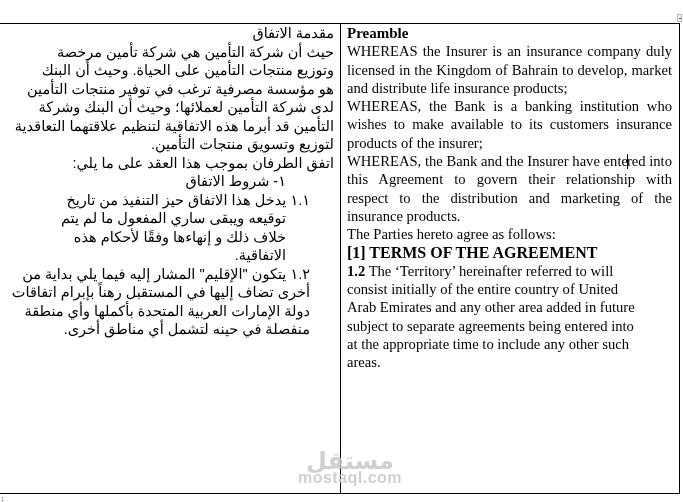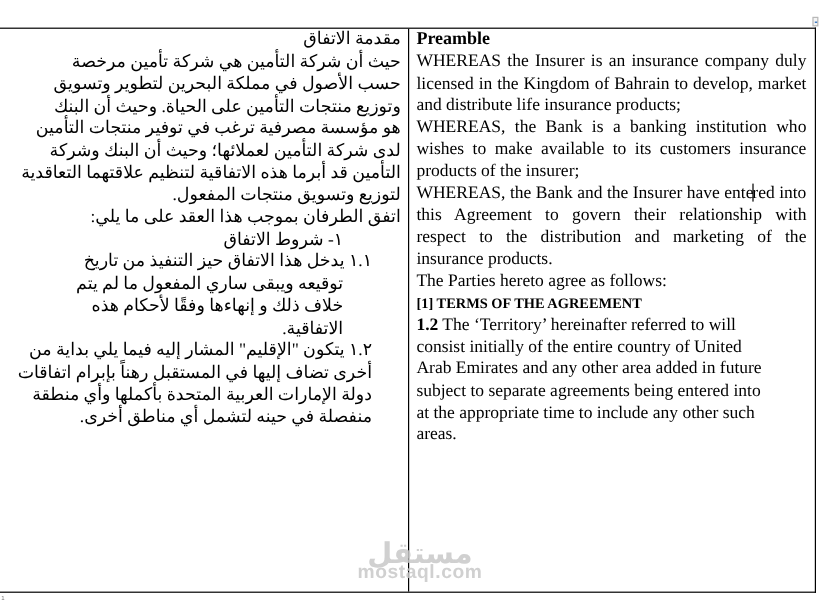--- a/index.html
+++ b/index.html
@@ -6,62 +6,61 @@
   body { width: 683px; height: 502px; position: relative; overflow: hidden; }
   .table-wrap {
     position: absolute; left: 0; top: 23px; width: 680px; height: 471px;
     border-top: 1px solid #000; border-bottom: 1px solid #000; border-right: 1px solid #000;
     box-sizing: border-box;
   }
   .col-divider { position: absolute; left: 340px; top: 0; bottom: 0; width: 1px; background: #000; }
   .cell-ar {
     position: absolute; left: 6px; top: 0; width: 328px;
     direction: rtl; text-align: right;
-    font-family: Liberation Serif, serif; font-size: 14.5px; line-height: 18.5px; color: #000;
+    font-family: Liberation Sans, sans-serif; font-size: 14.5px; line-height: 18.5px; color: #000;
   }
   .cell-en {
     position: absolute; left: 347px; top: 0; width: 325px;
     font-family: "Liberation Serif", serif; font-size: 14.6px; line-height: 18.3px; color: #000;
     text-align: justify;
   }
   .cell-en p, .cell-ar p { margin: 0; }
   .bold { font-weight: bold; text-align: right; }
   .ind1 { padding-right: 48px; }
   .ind2 { padding-right: 24px; }
   .justify p { text-align: justify; text-align-last: right; }
   .just-en { text-align: justify; text-align-last: left; }
   .ragged { text-align: left; }
   .title-en { font-size: 15px; font-weight: bold; }
-  .heading-en { font-size: 12px; font-weight: bold; }
+  .heading-en { font-size: 16px; font-weight: bold; }
   .cursor { display: inline-block; width: 1px; height: 15px; background: #000; vertical-align: -3px; margin: 0 -1px; }
   .handle { position: absolute; left: 677px; top: 14px; width: 5px; height: 8px; border: 1px solid #b8b8b8; background: #f4f4f4; box-sizing: border-box; }
   .handle::after { content: ""; position: absolute; left: 1px; top: 3px; width: 2px; height: 1px; background: #1a5fb4; }
   .page-mark { position: absolute; left: 1px; top: 496px; font-family: "Liberation Sans", sans-serif; font-size: 5px; color: #777; }
   .watermark { position: absolute; left: 295px; top: 450px; width: 110px; text-align: center; color: #c8c8c8; opacity: 0.85; pointer-events: none; }
   .wm-ar { font-family: "DejaVu Sans", sans-serif; font-size: 24px; font-weight: bold; line-height: 22px; direction: rtl; }
   .wm-en { font-family: "Liberation Sans", sans-serif; font-size: 16px; font-weight: bold; line-height: 12px; letter-spacing: 0.5px; }
 </style>
 </head>
 <body>
 
 <div class="handle"></div>
 
 <div class="table-wrap">
   <div class="col-divider"></div>
 
   <div class="cell-ar">
     <p>مقدمة الاتفاق</p>
     <div class="justify">
       <p>حيث أن شركة التأمين هي شركة تأمين مرخصة</p>
-      <p>حسب الأصول في مملكة البحرين لتطوير وتسويق</p>
       <p>وتوزيع منتجات التأمين على الحياة.  وحيث أن البنك</p>
       <p>هو مؤسسة مصرفية ترغب في توفير منتجات التأمين</p>
       <p>لدى شركة التأمين لعملائها؛  وحيث أن البنك وشركة</p>
       <p>التأمين قد أبرما هذه الاتفاقية لتنظيم علاقتهما التعاقدية</p>
-      <p>لتوزيع وتسويق منتجات المفعول.</p>
+      <p>لتوزيع وتسويق منتجات التأمين.</p>
     </div>
     <p>اتفق الطرفان بموجب هذا العقد على ما يلي:</p>
     <p class="ind1">١-  شروط الاتفاق</p>
     <div>
       <p class="ind2">١.١ يدخل هذا الاتفاق حيز التنفيذ من تاريخ</p>
       <p class="ind1">توقيعه ويبقى ساري المفعول ما لم يتم</p>
       <p class="ind1">خلاف ذلك و إنهاءها وفقًا لأحكام هذه</p>
       <p class="ind1">الاتفاقية.</p>
     </div>
     <div>

